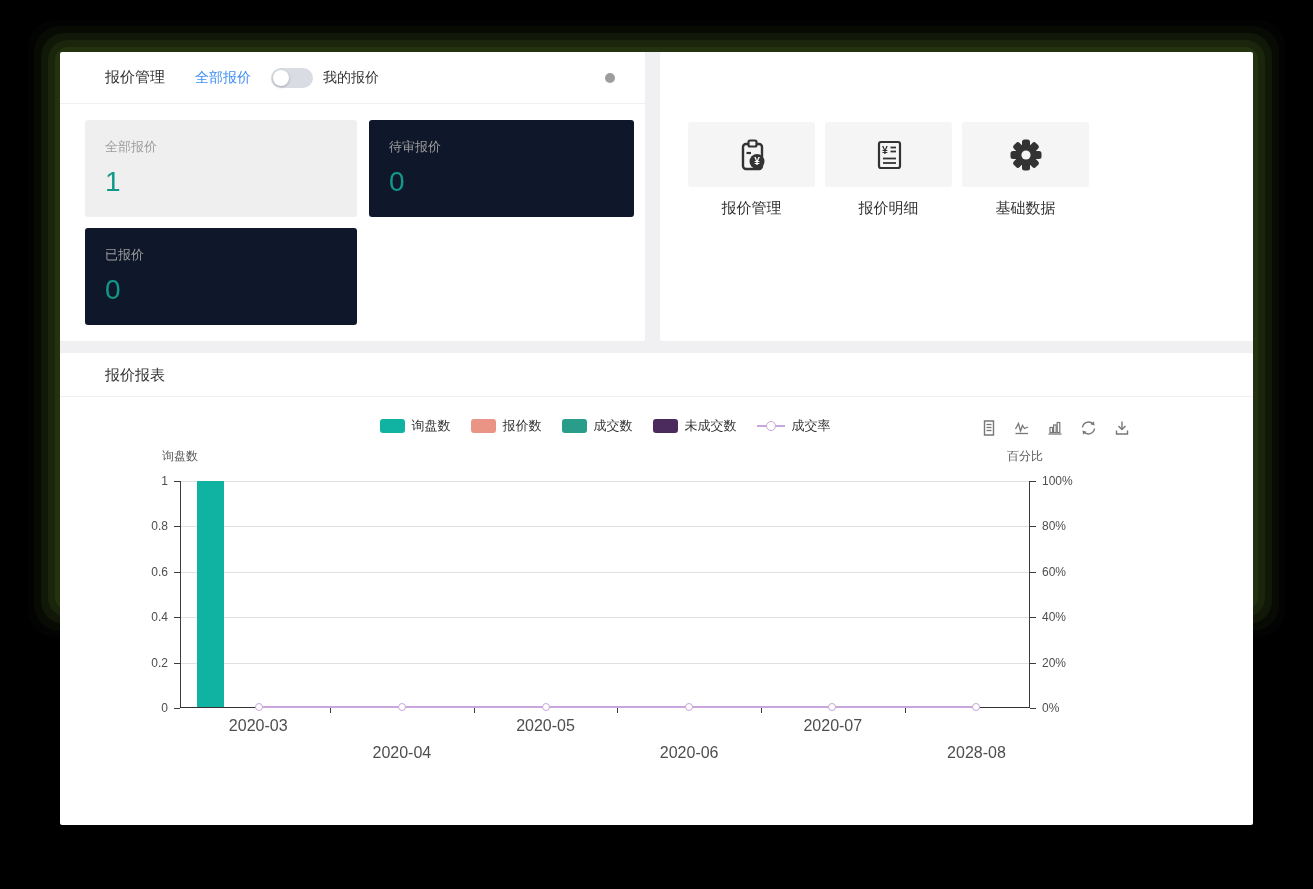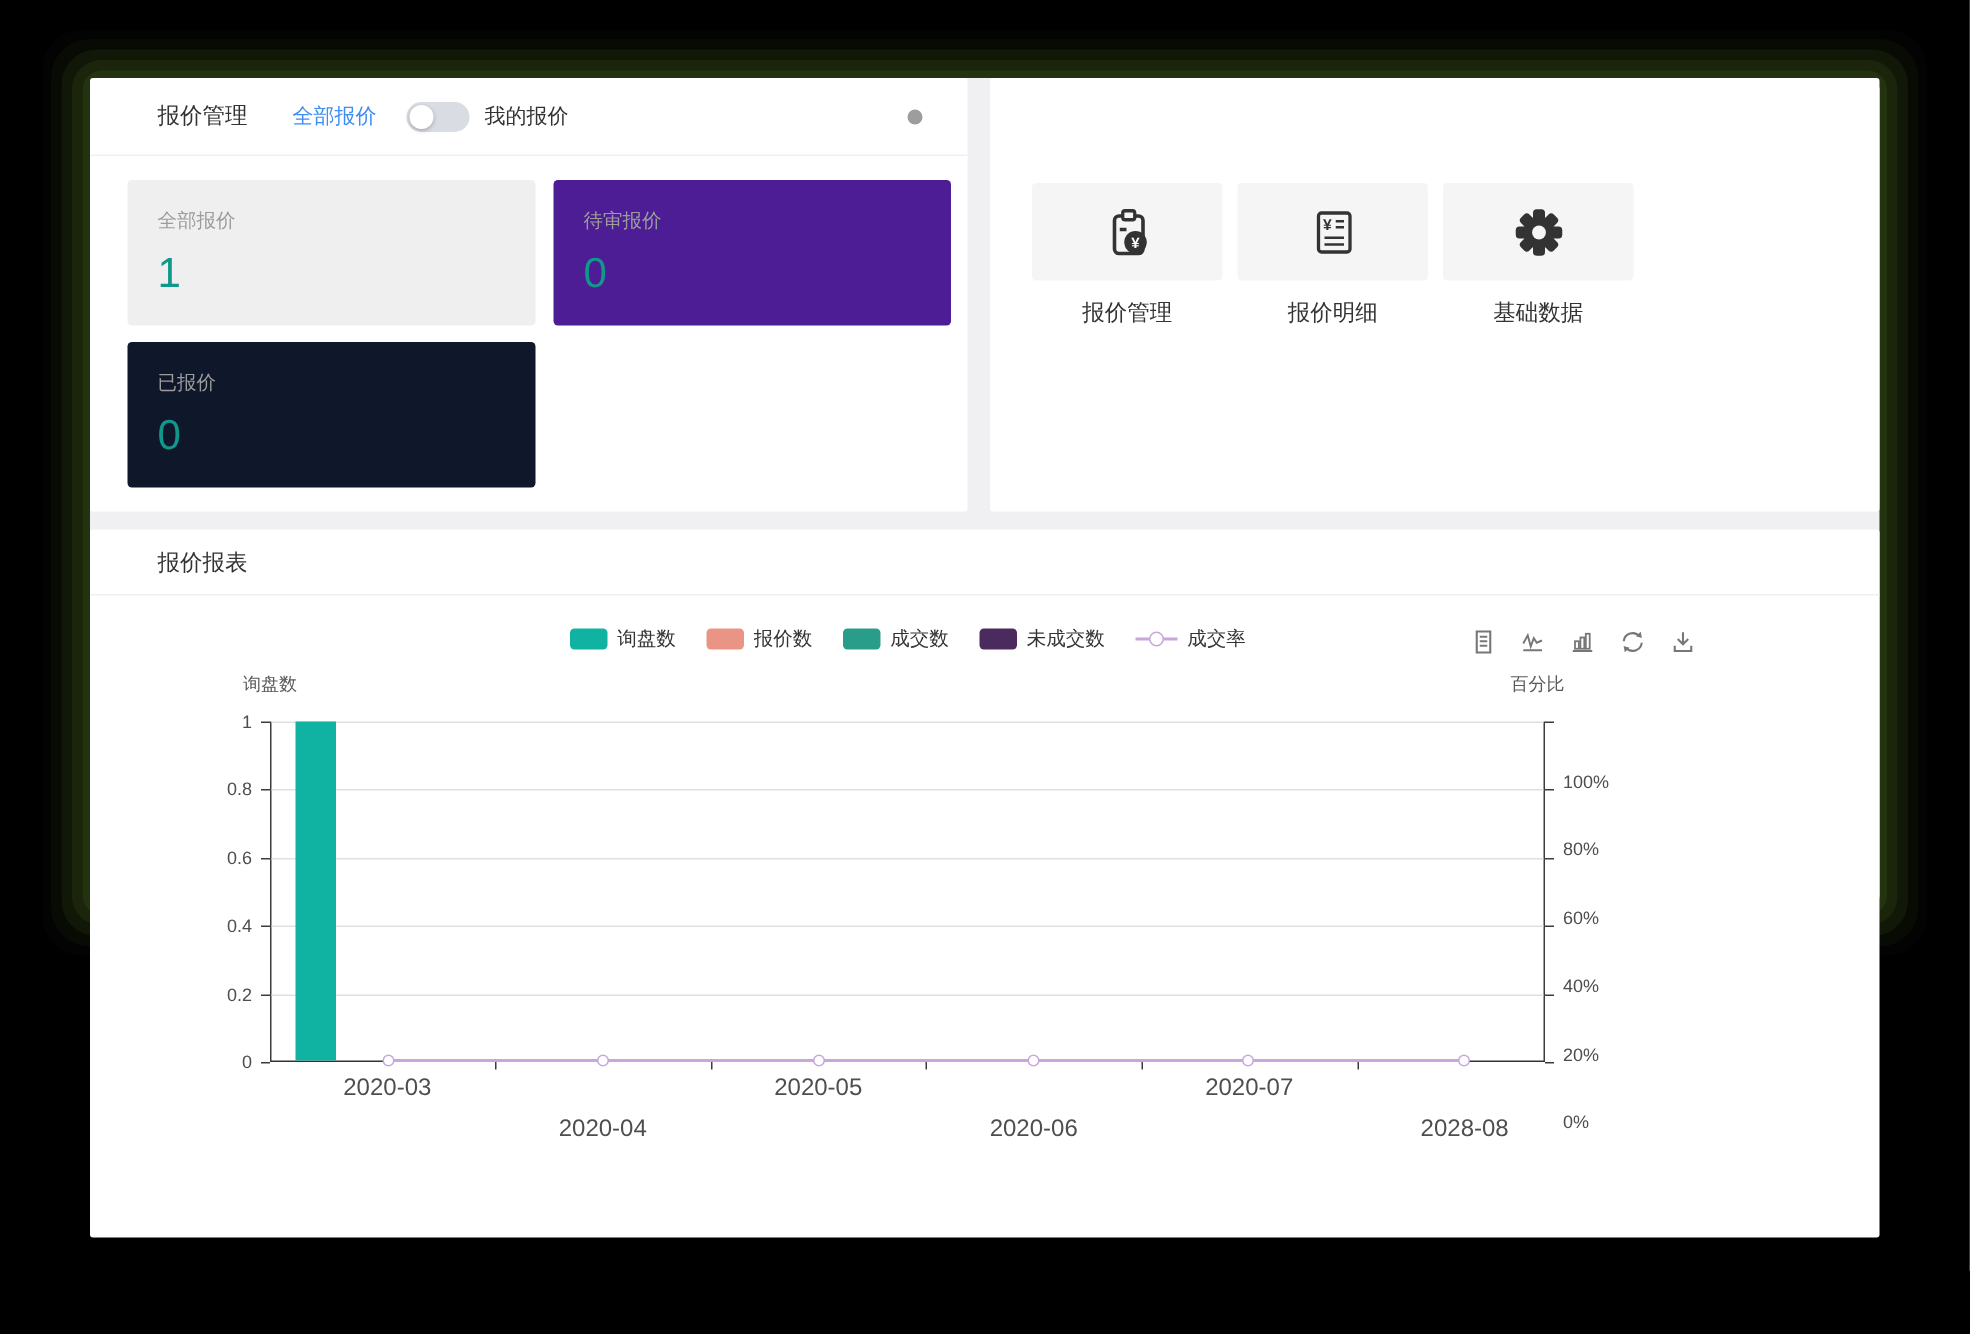--- a/index.html
+++ b/index.html
@@ -25,21 +25,21 @@
   .toggle-link { font-size:14px; color:#3e8df5; margin-left:30px; cursor:pointer; }
   .switch { width:42px; height:20px; border-radius:10px; background:#d9dce3; margin-left:20px; position:relative; cursor:pointer; }
   .switch .knob { position:absolute; left:2px; top:2px; width:16px; height:16px; border-radius:50%;
                   background:#fff; box-shadow:0 1px 3px rgba(0,0,0,.25); }
   .toggle-label { font-size:14px; color:#333; margin-left:10px; }
   
   .stat-box { position:absolute; border-radius:3px; padding:18px 20px; cursor:pointer; }
   .stat-box .stat-label { font-size:13px; color:#9c9c9c; }
   .stat-box .stat-value { font-size:28px; color:#11988a; margin-top:10px; }
   .stat-0 { left:25px; top:68px;  width:272px; height:97px; background:#efefef; }
-  .stat-1 { left:309px; top:68px; width:265px; height:97px; background:#4c1d95; }
+  .stat-1 { left:309px; top:68px; width:265px; height:97px; background:#0f172a; }
   .stat-2 { left:25px; top:176px; width:272px; height:97px; background:#0f172a; }
   
   .tiles { position:absolute; left:28px; top:70px; display:flex; gap:10px; }
   .tile-wrap { width:127px; }
   .tile { width:127px; height:65px; background:#f5f5f6; border-radius:3px;
           display:flex; align-items:center; justify-content:center; cursor:pointer; }
   .tile-label { text-align:center; font-size:15px; color:#333; margin-top:12px; }
   
   .report-title { position:absolute; left:45px; top:13px; font-size:15px; color:#333; }
   .report-divider { position:absolute; left:0; top:43px; width:100%; height:1px; background:#f0f0f0; }
@@ -55,21 +55,21 @@
   .toolbox { position:absolute; top:66px; right:122px; display:flex; gap:15px; }
   .toolbox svg { cursor:pointer; display:block; }
   .axis-title { position:absolute; top:95px; width:64px; text-align:center; font-size:12px; color:#5a5a5a; }
   .axis-title.left { left:88px; }
   .axis-title.right { left:933px; }
   .plot { position:absolute; left:120px; top:128px; width:850px; height:227px;
           border-left:1px solid #3c3c3c; border-right:1px solid #3c3c3c; border-bottom:1px solid #333; }
   .gridline { position:absolute; left:0; width:100%; height:1px; background:#e0e0e0; }
   .ytick-label { position:absolute; font-size:12px; color:#4e4e4e; width:46px; }
   .ytick-label.left  { text-align:right; }
-  .ytick-label.right { text-align:left;margin-top:40px; }
+  .ytick-label.right { text-align:left; }
   .ytick-mark { position:absolute; height:1px; width:6px; background:#3c3c3c; }
   .xtick-mark { position:absolute; width:1px; height:5px; background:#3c3c3c; }
   .xlabel { position:absolute; font-size:16px; color:#4e4e4e; width:70px; text-align:center; }
   .bar { position:absolute; bottom:0; }
   .rate-line { position:absolute; height:2px; bottom:-1px; }
   .rate-marker { position:absolute; width:8px; height:8px; border-radius:50%;
                  background:#fff; border:1.5px solid; bottom:-4px; }
 </style>
 </head>
 <body>

